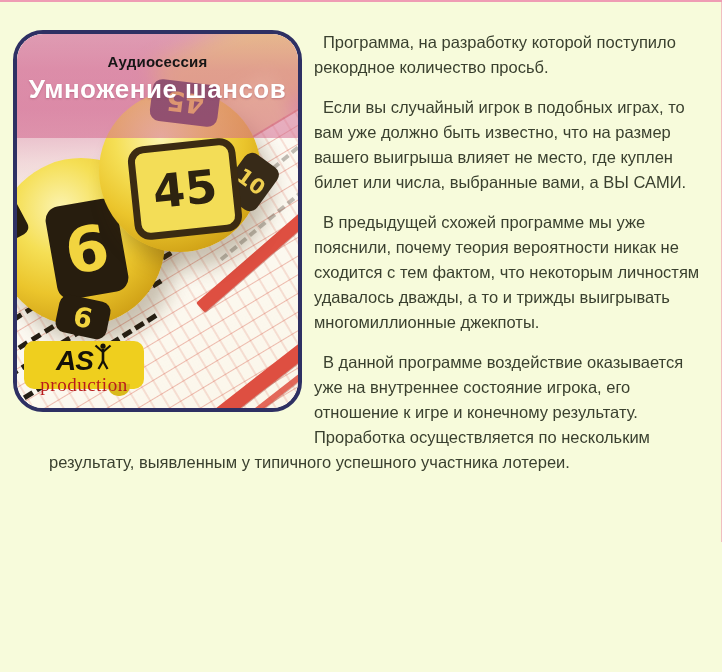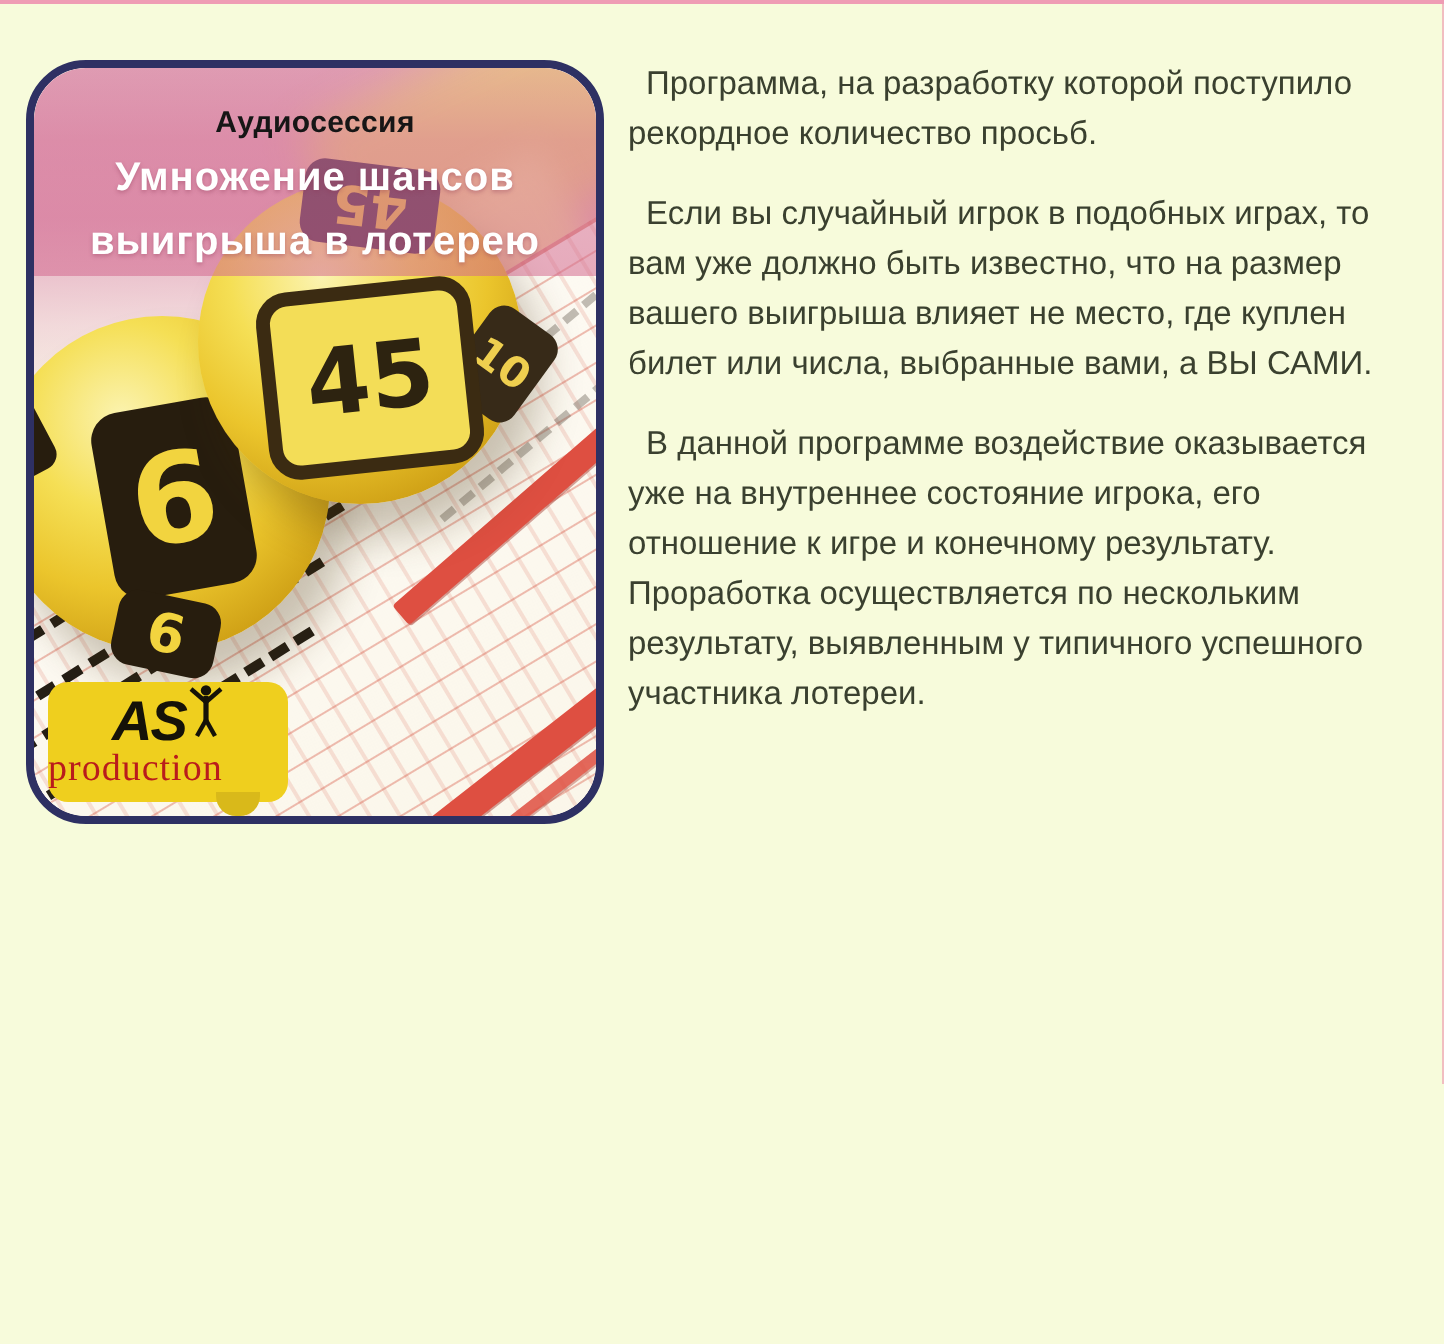--- a/index.html
+++ b/index.html
@@ -71,25 +71,25 @@
   .p6main { left:54px; top:44px; width:72px; height:94px; background:#271D0E; color:#F2D43F;
     border-radius:14px; transform:rotate(-10deg); font-size:62px; }
   .p6small { left:60px; top:140px; width:52px; height:38px; background:#271D0E; color:#F2D43F;
     border-radius:10px; transform:rotate(12deg); font-size:27px; }
   .p6edge { left:-4px; top:32px; width:28px; height:50px; background:#271D0E; color:#F2D43F;
     border-radius:8px; transform:rotate(-28deg); font-size:26px; overflow:hidden; }
 
   .overlay { position:absolute; top:0; left:0; right:0; height:104px; z-index:30; text-align:center;
     background:linear-gradient(180deg, rgba(222,135,163,.28) 0%, rgba(215,115,150,.50) 35%, rgba(211,105,143,.55) 100%); }
   .badge { padding-top:19px; font-size:15px; font-weight:bold; color:#161616; letter-spacing:.2px; }
-  .photo-title { color:#FFFFFF; font-weight:bold; font-size:20px; line-height:32px; margin-top:3px;
+  .photo-title { color:#FFFFFF; font-weight:bold; font-size:26px; line-height:32px; margin-top:3px;
     letter-spacing:.5px; text-shadow:0 1px 2px rgba(140,55,85,.4); }
 
-  .logo { position:absolute; left:7px; top:307px; width:120px; height:60px; background:#EFCF1E;
-    border-radius:10px; z-index:40; }
+  .logo { position:absolute; left:7px; top:307px; width:120px; height:48px; background:#EFCF1E;
+    border-radius:10px; z-index:40; text-align:center; }
   .logo::after { content:""; position:absolute; right:14px; bottom:-7px; width:22px; height:12px;
     background:#D9B91A; border-radius:0 0 10px 10px; z-index:-1; }
   .logo-row { display:flex; justify-content:center; align-items:flex-end; height:28px; margin-top:5px; }
   .logo-as { font-size:28px; line-height:26px; font-weight:bold; font-style:italic; letter-spacing:-1px; color:#151208; }
   .logo-fig { margin-left:1px; }
   .logo-sub { font-family:"Liberation Serif", serif; font-size:19px; color:#b91c1c; letter-spacing:.5px; line-height:22px; }
 
   
   .article-title { color:#A21D62; font-size:27px; font-weight:bold; line-height:35px;
     margin:0 0 4px 0; text-indent:9px; }
@@ -132,21 +132,20 @@
       <div class="ball ball-right">
         <div class="patch p45top">45</div>
         <div class="patch p10side">10</div>
         <div class="patch p45main">45</div>
       </div>
 
       <div class="overlay">
         <div class="badge">Аудиосессия</div>
         <div class="photo-title">
           <div>Умножение шансов</div>
-          <div>выигрыша в лотерею</div>
         </div>
       </div>
 
       <div class="logo">
         <div class="logo-row">
           <span class="logo-as">AS</span>
           <span class="logo-fig">
             <svg width="18" height="27" viewBox="0 0 18 27">
               <circle cx="9" cy="3.2" r="2.6" fill="#151208"></circle>
               <line x1="9" y1="6" x2="9" y2="19" stroke="#151208" stroke-width="2.6"></line>
@@ -158,15 +157,16 @@
           </span>
         </div>
         <div class="logo-sub">production</div>
       </div>
     </div>
   </div>
 
 
   <p class="para">Программа, на разработку которой поступило рекордное количество просьб.</p>
   <p class="para">Если вы случайный игрок в подобных играх, то вам уже должно быть известно, что на размер вашего выигрыша влияет не место, где куплен билет или числа, выбранные вами, а ВЫ САМИ.</p>
+  <p class="para">В предыдущей схожей программе мы уже пояснили, почему теория вероятности никак не сходится с тем фактом, что некоторым личностям удавалось дважды, а то и трижды выигрывать многомиллионные джекпоты.</p>
   <p class="para">В данной программе воздействие оказывается уже на внутреннее состояние игрока, его отношение к игре и конечному результату. Проработка осуществляется по нескольким результату, выявленным у типичного успешного участника лотереи.</p>
 
 </div>
 
 </body></html>

